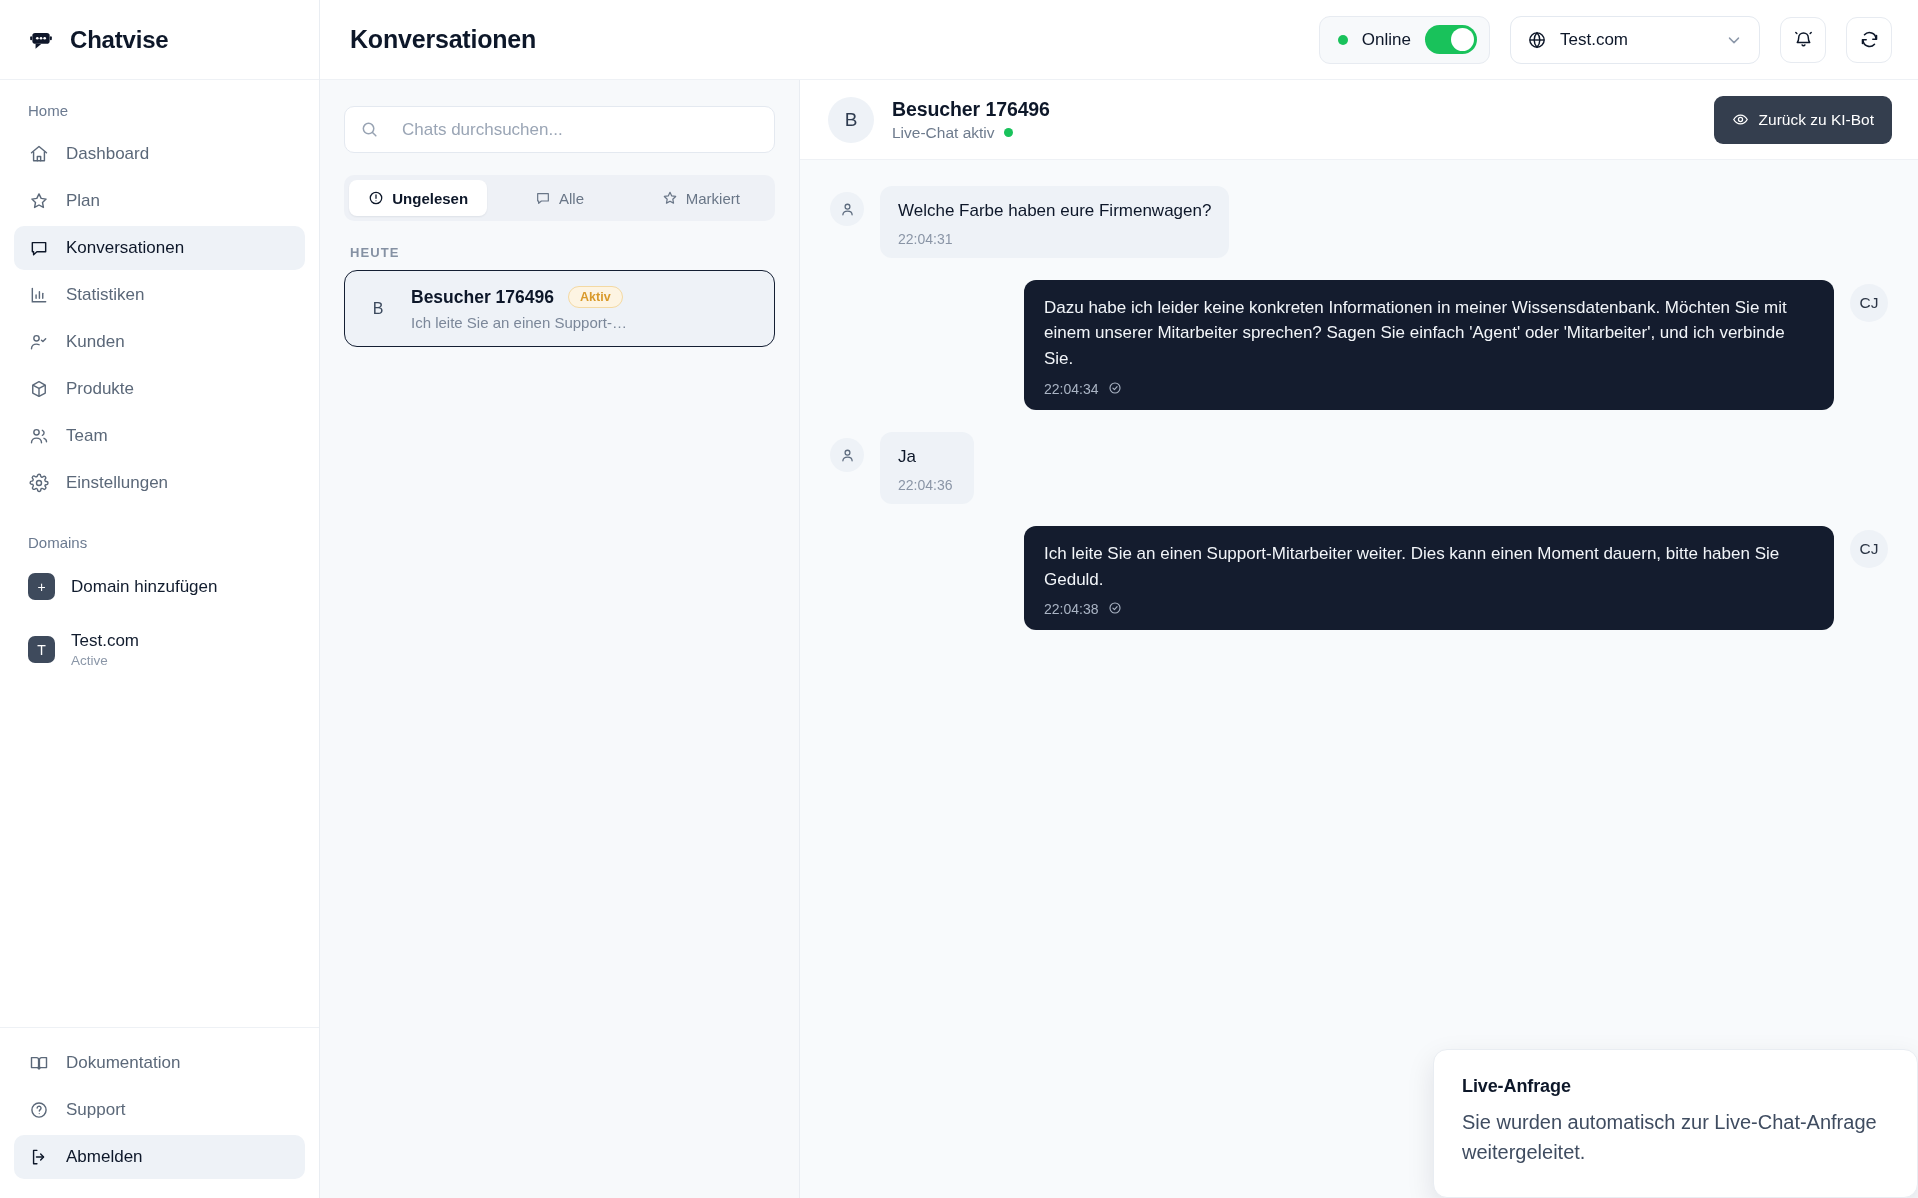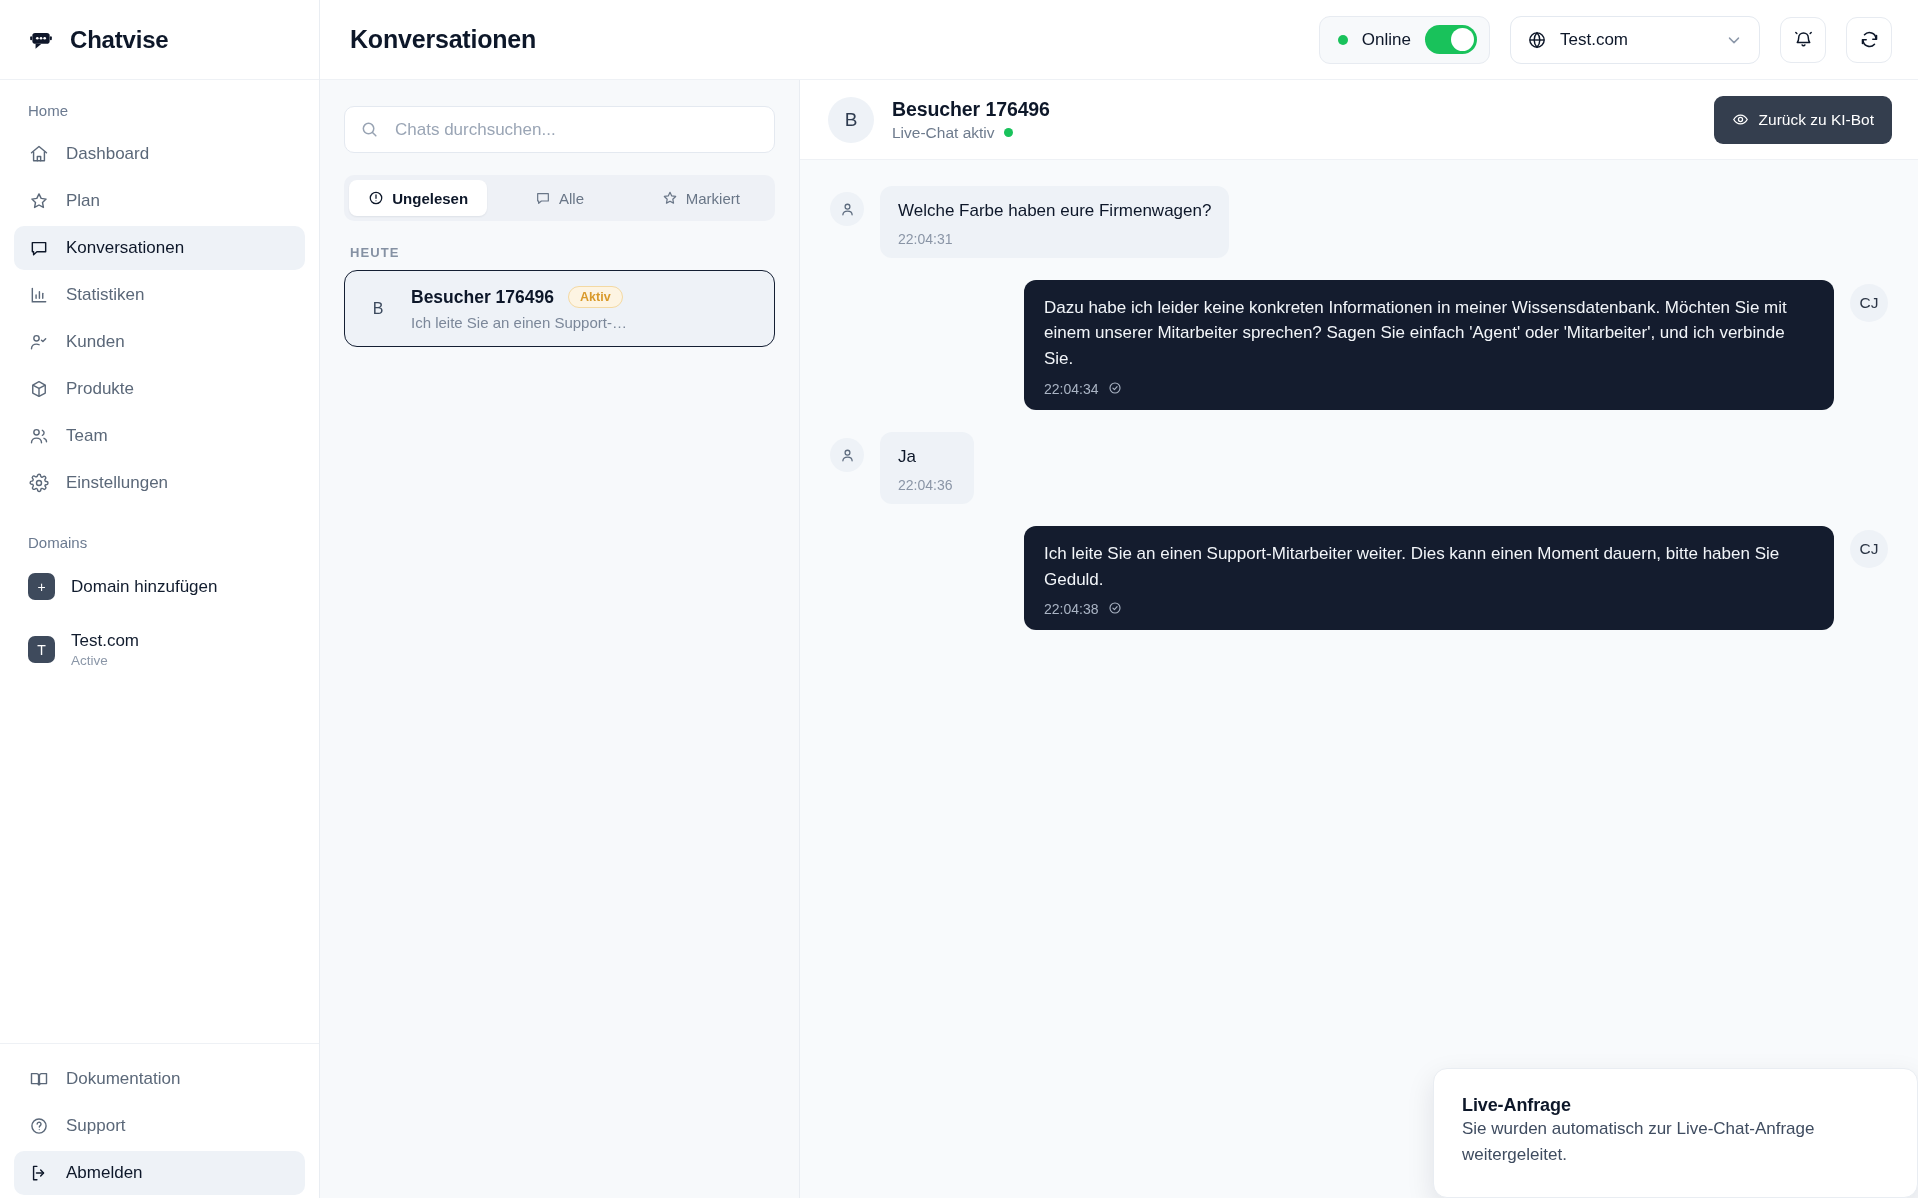--- a/index.html
+++ b/index.html
@@ -48,31 +48,31 @@
     margin: 4px 14px; padding: 8px 14px; border-radius: 10px; cursor: pointer;
   }
   .domain-badge {
     width: 27px; height: 27px; border-radius: 7px; background: #3e4a5c;
     color: #fff; font-size: 14px; display: flex; align-items: center; justify-content: center;
     flex: 0 0 27px; font-weight: 500;
   }
   .domain-main-label { font-size: 17px; color: #111c2e; line-height: 1.25; }
   .domain-sub-label { font-size: 13.5px; color: #8b97a8; line-height: 1.3; margin-top: 1px; }
 
-  .sidebar-footer { flex: 0 0 auto; border-top: 1px solid #eef1f5; padding-top: 10px; }
+  .sidebar-footer { flex: 0 0 auto; padding-bottom: 16px; border-top: 1px solid #eef1f5; padding-top: 10px; }
 
   
   .chatlist {
     width: 480px; flex: 0 0 480px; height: 1198px;
     background: #f7f9fb; border-right: 1px solid #e9edf2;
     display: flex; flex-direction: column;
   }
   .chatlist-top { padding: 26px 24px 0 24px; }
   .search-box {
-    display: flex; align-items: center; gap: 16px;
+    display: flex; align-items: center; gap: 23px;
     height: 47px; background: #ffffff; border: 1px solid #e4e9f0;
     border-radius: 10px; padding: 0 15px;
   }
   .search-box .s-ico { color: #98a3b3; display: flex; }
   .search-box input {
     border: none; outline: none; background: transparent;
     font-size: 17px; color: #0d1729; width: 100%;
     font-family: "Liberation Sans", sans-serif;
   }
   .search-box input::placeholder { color: #9aa5b5; }
@@ -195,21 +195,21 @@
   }
 
   
   .toast {
     position: absolute; right: 0px; bottom: 0px; width: 485px;
     background: #ffffff; border: 1px solid #e9edf2; border-radius: 14px;
     box-shadow: 0 10px 28px rgba(15,23,42,.10);
     padding: 26px 28px 30px 28px; z-index: 40;
   }
   .toast-title { font-size: 18px; font-weight: 700; color: #0d1729; letter-spacing: -0.1px; }
-  .toast-body { font-size: 17px; color: #3f4c60; line-height: 1.5; margin-top: 0; }
+  .toast-body { font-size: 20px; color: #3f4c60; line-height: 1.5; margin-top: 10px; }
 </style>
 </head>
 <body>
 
 <div class="app">
 
   <aside class="sidebar">
 
     <div class="brand">
       <span class="brand-icon">

